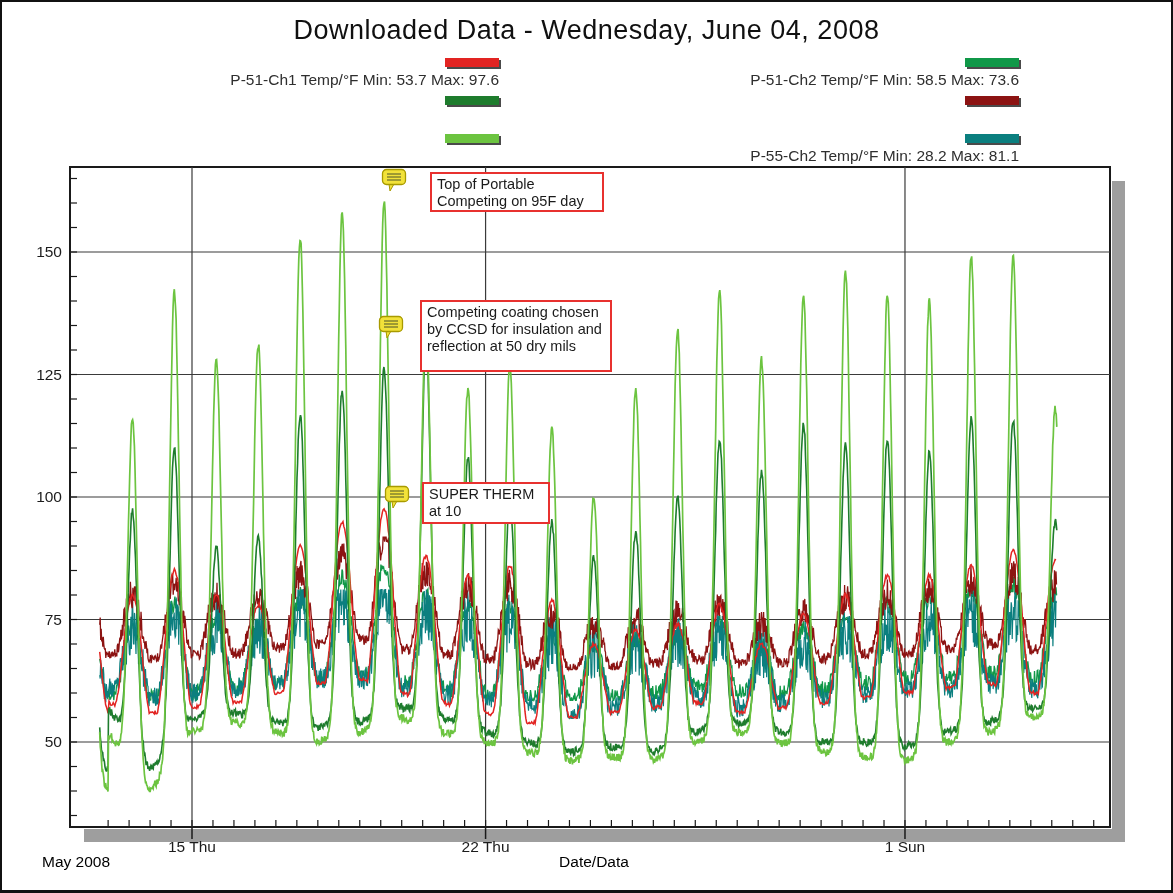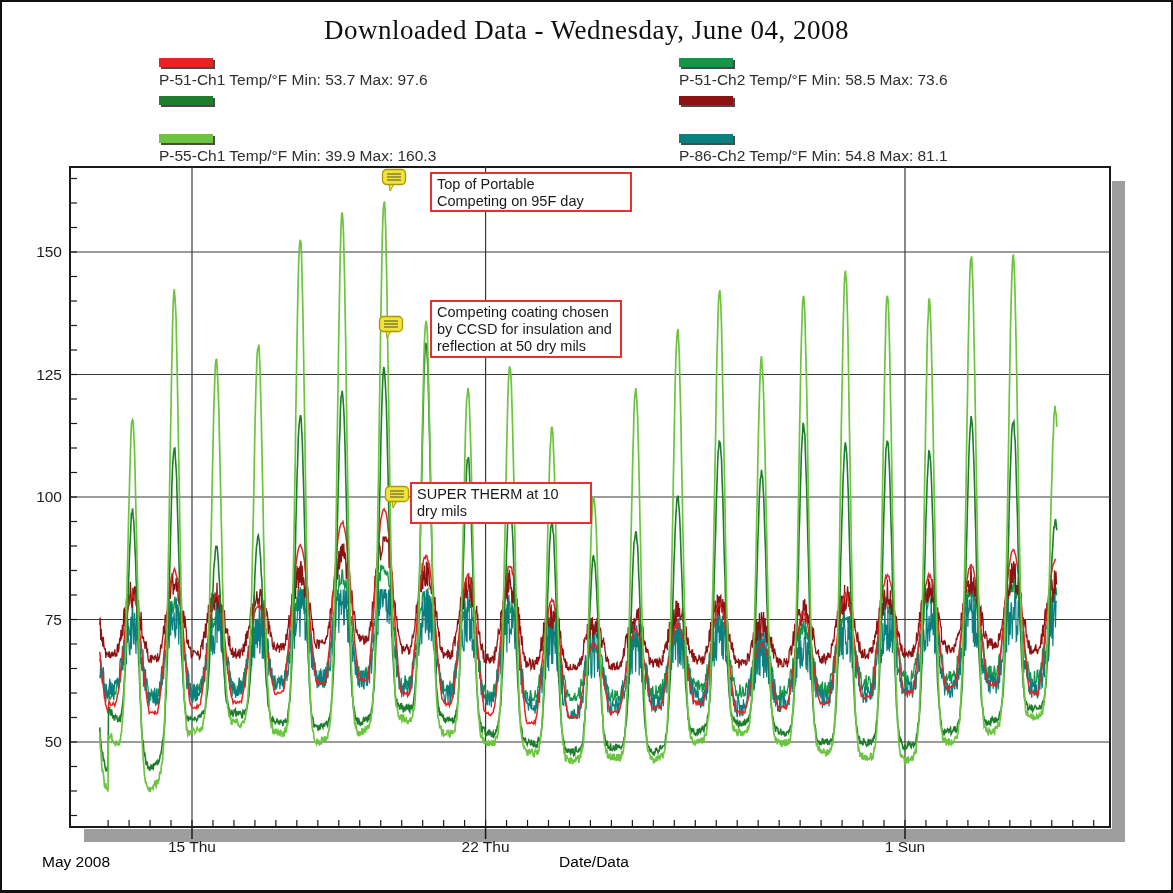--- a/index.html
+++ b/index.html
@@ -4,24 +4,24 @@
 <style>
   html,body{margin:0;padding:0;background:#e8e8e8;}
   .page{
     position:relative; width:1173px; height:893px; box-sizing:border-box;
     background:#ffffff; border:2px solid #111; border-bottom-width:3px;
     font-family:"Liberation Sans", sans-serif; overflow:hidden; margin:0 auto;
   }
   svg.plot{position:absolute; left:0; top:0; width:1173px; height:893px;}
   .title{
     position:absolute; left:0; top:13px; width:100%; text-align:center;
-    font-family:Liberation Serif, serif; font-size:27px; color:#101010;
+    font-family:Liberation Sans, sans-serif; font-size:27px; color:#101010;
     letter-spacing:0.5px;
   }
-  .legend-item{position:absolute; width:340px; display:flex; flex-direction:column; align-items:flex-start;}
+  .legend-item{position:absolute; width:340px; display:flex; flex-direction:column; align-items:flex-end;}
   .legend-swatch{width:54px; height:9px; box-shadow:2px 2px 0 #4a4a4a; margin-bottom:4px;}
   .legend-label{font-size:15.5px; color:#2e2e2e; white-space:nowrap;}
   .ann-box{
     position:absolute; box-sizing:border-box; background:#ffffff;
     border:2px solid #e8312f; color:#1a1a1a; font-size:14.5px; line-height:17px;
     padding:2px 5px; overflow:hidden;
   }
   .note-icon{position:absolute;}
   .month,.xlabel{position:absolute; font-size:15.5px; color:#000000;}
   .month{left:40px; top:851px;}
@@ -145,59 +145,58 @@
   <div id="legend">
       <div class="legend-item" style="left: 157px; top: 56px;">
         <div class="legend-swatch" style="background: rgb(226, 36, 34);"></div>
         <div class="legend-label">P-51-Ch1 Temp/°F Min: 53.7 Max: 97.6</div>
       </div>
       <div class="legend-item" style="left: 157px; top: 94px;">
         <div class="legend-swatch" style="background: rgb(30, 124, 45);"></div>
       </div>
       <div class="legend-item" style="left: 157px; top: 132px;">
         <div class="legend-swatch" style="background: rgb(108, 196, 64);"></div>
-        <div class="legend-label">P-55-Ch1 Temp/°F Min: 39.9 Max: 160.3</div>
       </div>
       <div class="legend-item" style="left: 677px; top: 56px;">
         <div class="legend-swatch" style="background: rgb(16, 152, 72);"></div>
         <div class="legend-label">P-51-Ch2 Temp/°F Min: 58.5 Max: 73.6</div>
       </div>
       <div class="legend-item" style="left: 677px; top: 94px;">
         <div class="legend-swatch" style="background: rgb(140, 19, 18);"></div>
       </div>
       <div class="legend-item" style="left: 677px; top: 132px;">
         <div class="legend-swatch" style="background: rgb(11, 127, 127);"></div>
-        <div class="legend-label">P-86-Ch2 Temp/°F Min: 54.8 Max: 81.1</div>
+        <div class="legend-label">P-55-Ch2 Temp/°F Min: 28.2 Max: 81.1</div>
       </div>
     </div>
   <div id="annots">
-      <div class="ann-box" style="left: 428px; top: 170px; width: 202px; height: 40px;">
+      <div class="ann-box" style="left: 428px; top: 170px; width: 174px; height: 40px;">
         <div>Top of Portable</div>
         <div>Competing on 95F day</div>
       </div>
       <svg class="note-icon" width="28" height="25" viewBox="0 0 28 25" style="left: 379px; top: 166px;">
         <polygon points="8,16 13,16 9,23" fill="#f2e23a" stroke="#a89a00" stroke-width="1"></polygon>
         <rect x="1.5" y="1.5" width="23" height="15" rx="4" fill="#f2e23a" stroke="#a89a00" stroke-width="1.3"></rect>
         <line x1="6" y1="6" x2="20" y2="6" stroke="#8a8a30" stroke-width="1.6"></line>
         <line x1="6" y1="9" x2="20" y2="9" stroke="#8a8a30" stroke-width="1.6"></line>
         <line x1="6" y1="12" x2="20" y2="12" stroke="#8a8a30" stroke-width="1.6"></line>
       </svg>
-      <div class="ann-box" style="left: 428px; top: 298px; width: 192px; height: 58px;">
+      <div class="ann-box" style="left: 418px; top: 298px; width: 192px; height: 72px;">
         <div>Competing coating chosen</div>
         <div>by CCSD for insulation and</div>
         <div>reflection at 50 dry mils</div>
       </div>
       <svg class="note-icon" width="28" height="25" viewBox="0 0 28 25" style="left: 376px; top: 313px;">
         <polygon points="8,16 13,16 9,23" fill="#f2e23a" stroke="#a89a00" stroke-width="1"></polygon>
         <rect x="1.5" y="1.5" width="23" height="15" rx="4" fill="#f2e23a" stroke="#a89a00" stroke-width="1.3"></rect>
         <line x1="6" y1="6" x2="20" y2="6" stroke="#8a8a30" stroke-width="1.6"></line>
         <line x1="6" y1="9" x2="20" y2="9" stroke="#8a8a30" stroke-width="1.6"></line>
         <line x1="6" y1="12" x2="20" y2="12" stroke="#8a8a30" stroke-width="1.6"></line>
       </svg>
-      <div class="ann-box" style="left: 408px; top: 480px; width: 182px; height: 42px;">
+      <div class="ann-box" style="left: 420px; top: 480px; width: 128px; height: 42px;">
         <div>SUPER THERM at 10</div>
         <div>dry mils</div>
       </div>
       <svg class="note-icon" width="28" height="25" viewBox="0 0 28 25" style="left: 382px; top: 483px;">
         <polygon points="8,16 13,16 9,23" fill="#f2e23a" stroke="#a89a00" stroke-width="1"></polygon>
         <rect x="1.5" y="1.5" width="23" height="15" rx="4" fill="#f2e23a" stroke="#a89a00" stroke-width="1.3"></rect>
         <line x1="6" y1="6" x2="20" y2="6" stroke="#8a8a30" stroke-width="1.6"></line>
         <line x1="6" y1="9" x2="20" y2="9" stroke="#8a8a30" stroke-width="1.6"></line>
         <line x1="6" y1="12" x2="20" y2="12" stroke="#8a8a30" stroke-width="1.6"></line>
       </svg>

